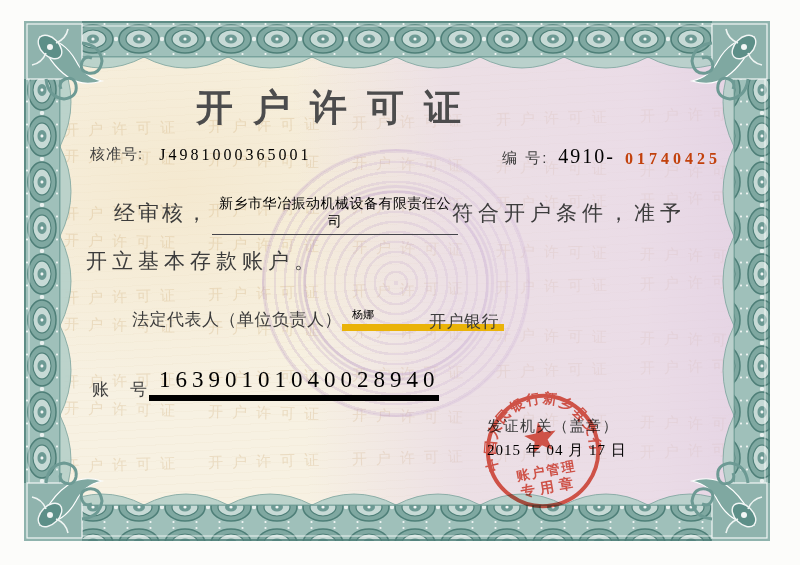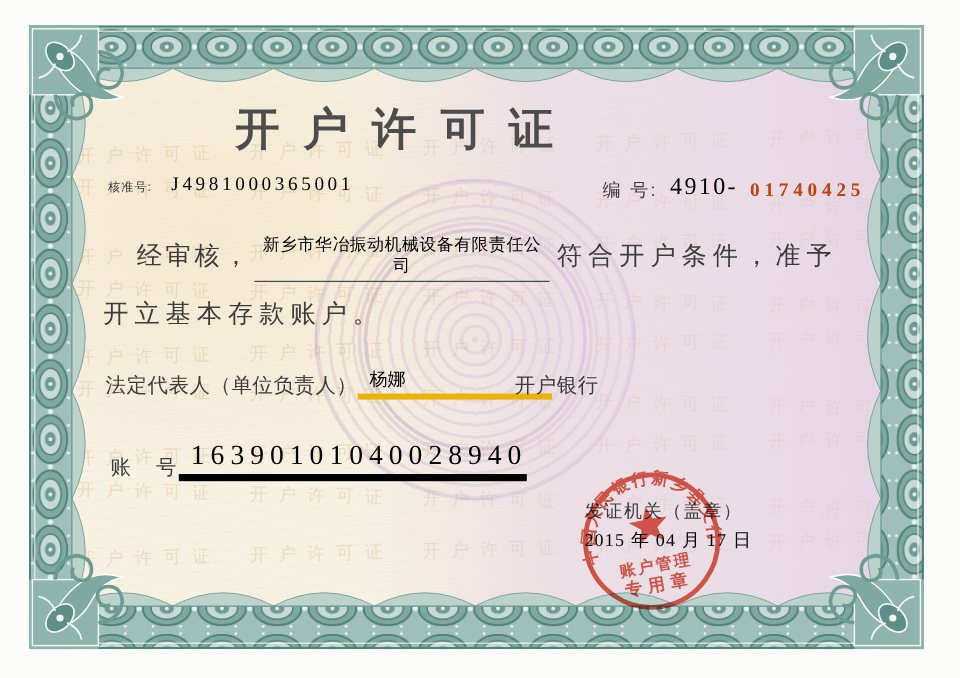--- a/index.html
+++ b/index.html
@@ -30,34 +30,34 @@
   
   .frame { position:absolute; left:0; top:0; width:746px; height:520px; }
 
   
   .t { position:absolute; color:#3c3c3c; }
   .serif { font-family:"Liberation Serif","DejaVu Serif",serif; color:#000000; }
   .title { left:0; top:62px; width:609px; text-align:center; font-size:37px; font-weight:bold;
     letter-spacing:20px; padding-left:20px; color:#4c4c4d; }
   .row { position:absolute; display:flex; align-items:flex-end; }
   .approval-row { left:66px; top:124px; }
-  .approval-label { font-size:10px; letter-spacing:1px; }
+  .approval-label { font-size:15px; letter-spacing:1px; }
   .approval-value { font-size:16px; letter-spacing:3px; padding-left:16px; }
   .serial-row { left:478px; top:124px; }
   .serial-label { font-size:15px; letter-spacing:2px; }
   .serial-prefix { font-size:20px; letter-spacing:2px; padding-left:10px; }
   .serial-red { font-size:16px; font-weight:bold; letter-spacing:4px; padding-left:10px; color:#c2410c; }
   .t-shenhe { left:90px; top:178px; font-size:21px; letter-spacing:3px; font-weight:500; }
   .company-field { left:188px; top:174px; width:246px; text-align:center; font-size:14px;
     letter-spacing:.5px; border-bottom:1px solid #44444a; padding-bottom:3px; }
-  .t-fuhe { left:440px; top:178px; font-size:21px; letter-spacing:5px; font-weight:500; }
+  .t-fuhe { left:428px; top:178px; font-size:21px; letter-spacing:5px; font-weight:500; }
   .t-line2 { left:62px; top:226px; font-size:21px; letter-spacing:5px; font-weight:400; }
   .legal-row { left:64px; top:286px; }
-  .legal-label { font-size:17px; letter-spacing:.5px; font-weight:500; }
-  .legal-value { width:162px; font-size:15px; border-bottom:5px solid #eab308;
+  .legal-label { font-size:17px; letter-spacing:.5px; font-weight:500;margin-left:44px; }
+  .legal-value { width:162px; font-size:11px; border-bottom:7px solid #eab308;
     padding:0 0 2px 10px; }
   .bank-label { left:405px; top:289px; font-size:17px; letter-spacing:.5px; font-weight:500; }
   .bank-value { left:468px; top:270px; width:240px; font-size:15px; line-height:19px;
     border-bottom:1px solid #44444a; padding-bottom:2px; }
   .account-row { left:68px; top:346px; }
   .account-label { font-size:17px; letter-spacing:2px; font-weight:500; }
   .account-value { width:290px; font-size:23px; letter-spacing:5px;
     border-bottom:6px solid #000000; padding:0 0 2px 10px; }
   .issuer-label { left:463px; top:396px; font-size:15px; letter-spacing:1.5px; font-weight:500; }
   .issue-date { left:463px; top:420px; font-size:15px; letter-spacing:1px; }

